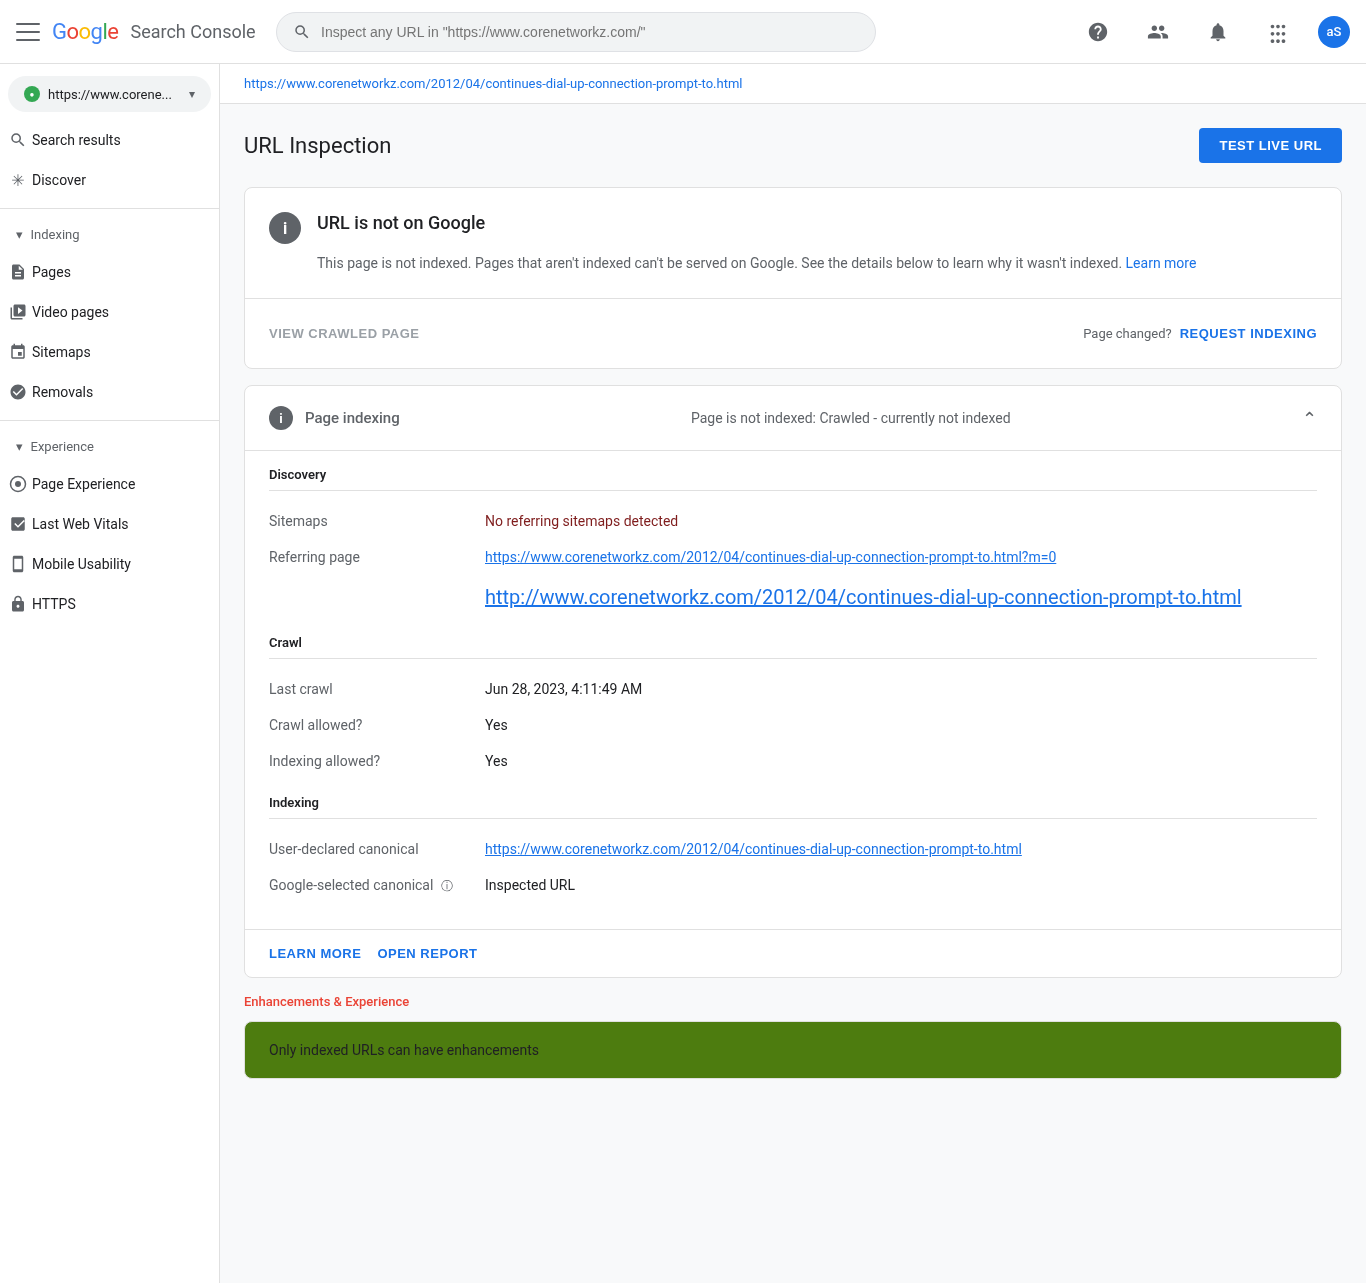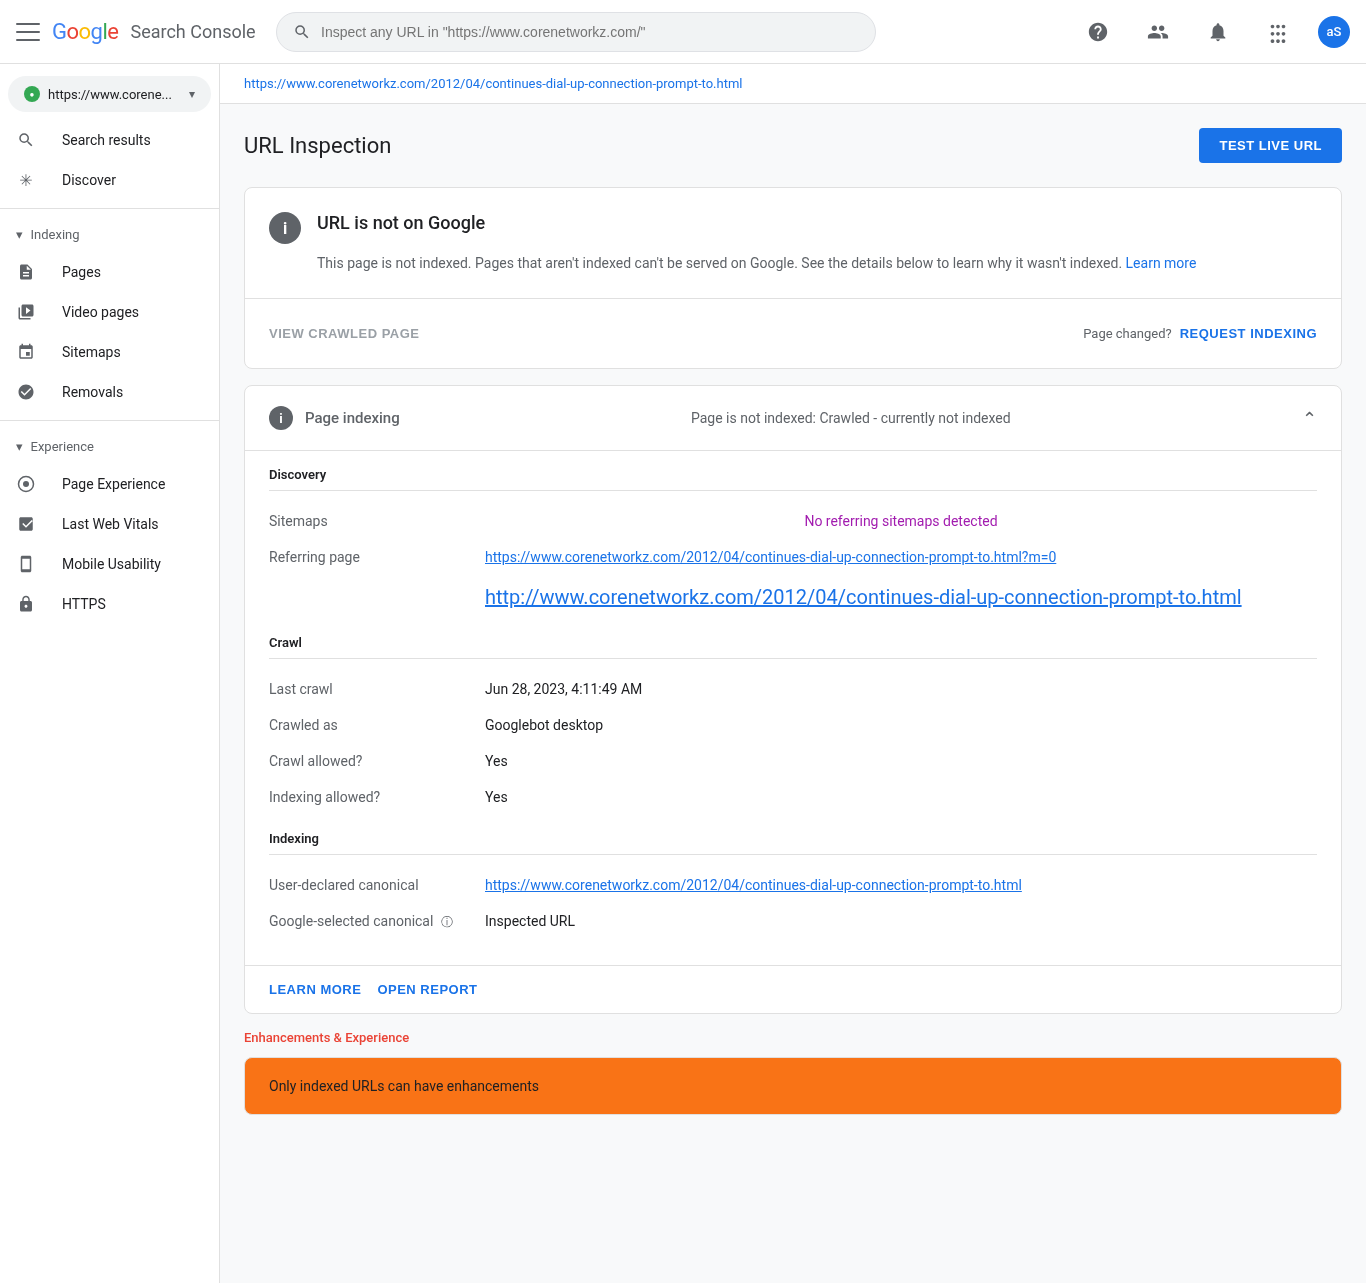--- a/index.html
+++ b/index.html
@@ -119,22 +119,22 @@
       font-size: 8px; color: white;
     }
     .property-name {
       font-size: 13px; color: #202124; flex: 1; overflow: hidden; text-overflow: ellipsis; white-space: nowrap;
     }
     .dropdown-arrow { color: #5f6368; font-size: 12px; }
 
     .nav-item {
       display: flex;
       align-items: center;
-      gap: 26px;
-      padding: 10px 16px;
+      gap: 4px;
+      padding: 10px 8px;
       cursor: pointer;
       border-radius: 0 24px 24px 0;
       margin-right: 8px;
       color: #202124;
       font-size: 14px;
     }
     .nav-icon { width: 20px; height: 20px; display: flex; align-items: center; justify-content: center; font-size: 16px; color: #5f6368; }
 
     .nav-section-header {
       display: flex;
@@ -302,21 +302,21 @@
       min-width: 200px;
       font-size: 14px;
       color: #5f6368;
     }
     .detail-value {
       font-size: 14px;
       color: #202124;
       flex: 1;
     }
     .detail-value.link { color: #1a73e8; }
-    .detail-value.red { color: #a21caf; text-align: center; }
+    .detail-value.red { color: #7f1d1d; }
 
     .detail-footer {
       display: flex;
       gap: 16px;
       padding: 16px 24px;
       border-top: 1px solid #e0e0e0;
     }
     .learn-more-btn {
       font-size: 13px;
       color: #1a73e8;
@@ -328,21 +328,21 @@
     }
 
     
     .enhancements-header {
       font-size: 13px;
       color: #ea4335;
       font-weight: 500;
       margin-bottom: 12px;
     }
     .enhancements-card {
-      background: #f97316;
+      background: #4d7c0f;
       border: 1px solid #e0e0e0;
       border-radius: 8px;
       padding: 20px 24px;
       font-size: 14px;
       color: #202124;
     }
 
     
     .search-icon-svg { width: 18px; height: 18px; fill: #5f6368; }
   </style>
@@ -572,24 +572,20 @@
             </div>
           </div>
 
           <div class="section-label">Crawl</div>
 
           <div class="detail-row">
             <span class="detail-label">Last crawl</span>
             <span class="detail-value">Jun 28, 2023, 4:11:49 AM</span>
           </div>
 
-          <div class="detail-row">
-            <span class="detail-label">Crawled as</span>
-            <span class="detail-value">Googlebot desktop</span>
-          </div>
 
           <div class="detail-row">
             <span class="detail-label">Crawl allowed?</span>
             <span class="detail-value">Yes</span>
           </div>
 
 
           <div class="detail-row">
             <span class="detail-label">Indexing allowed?</span>
             <span class="detail-value">Yes</span>

